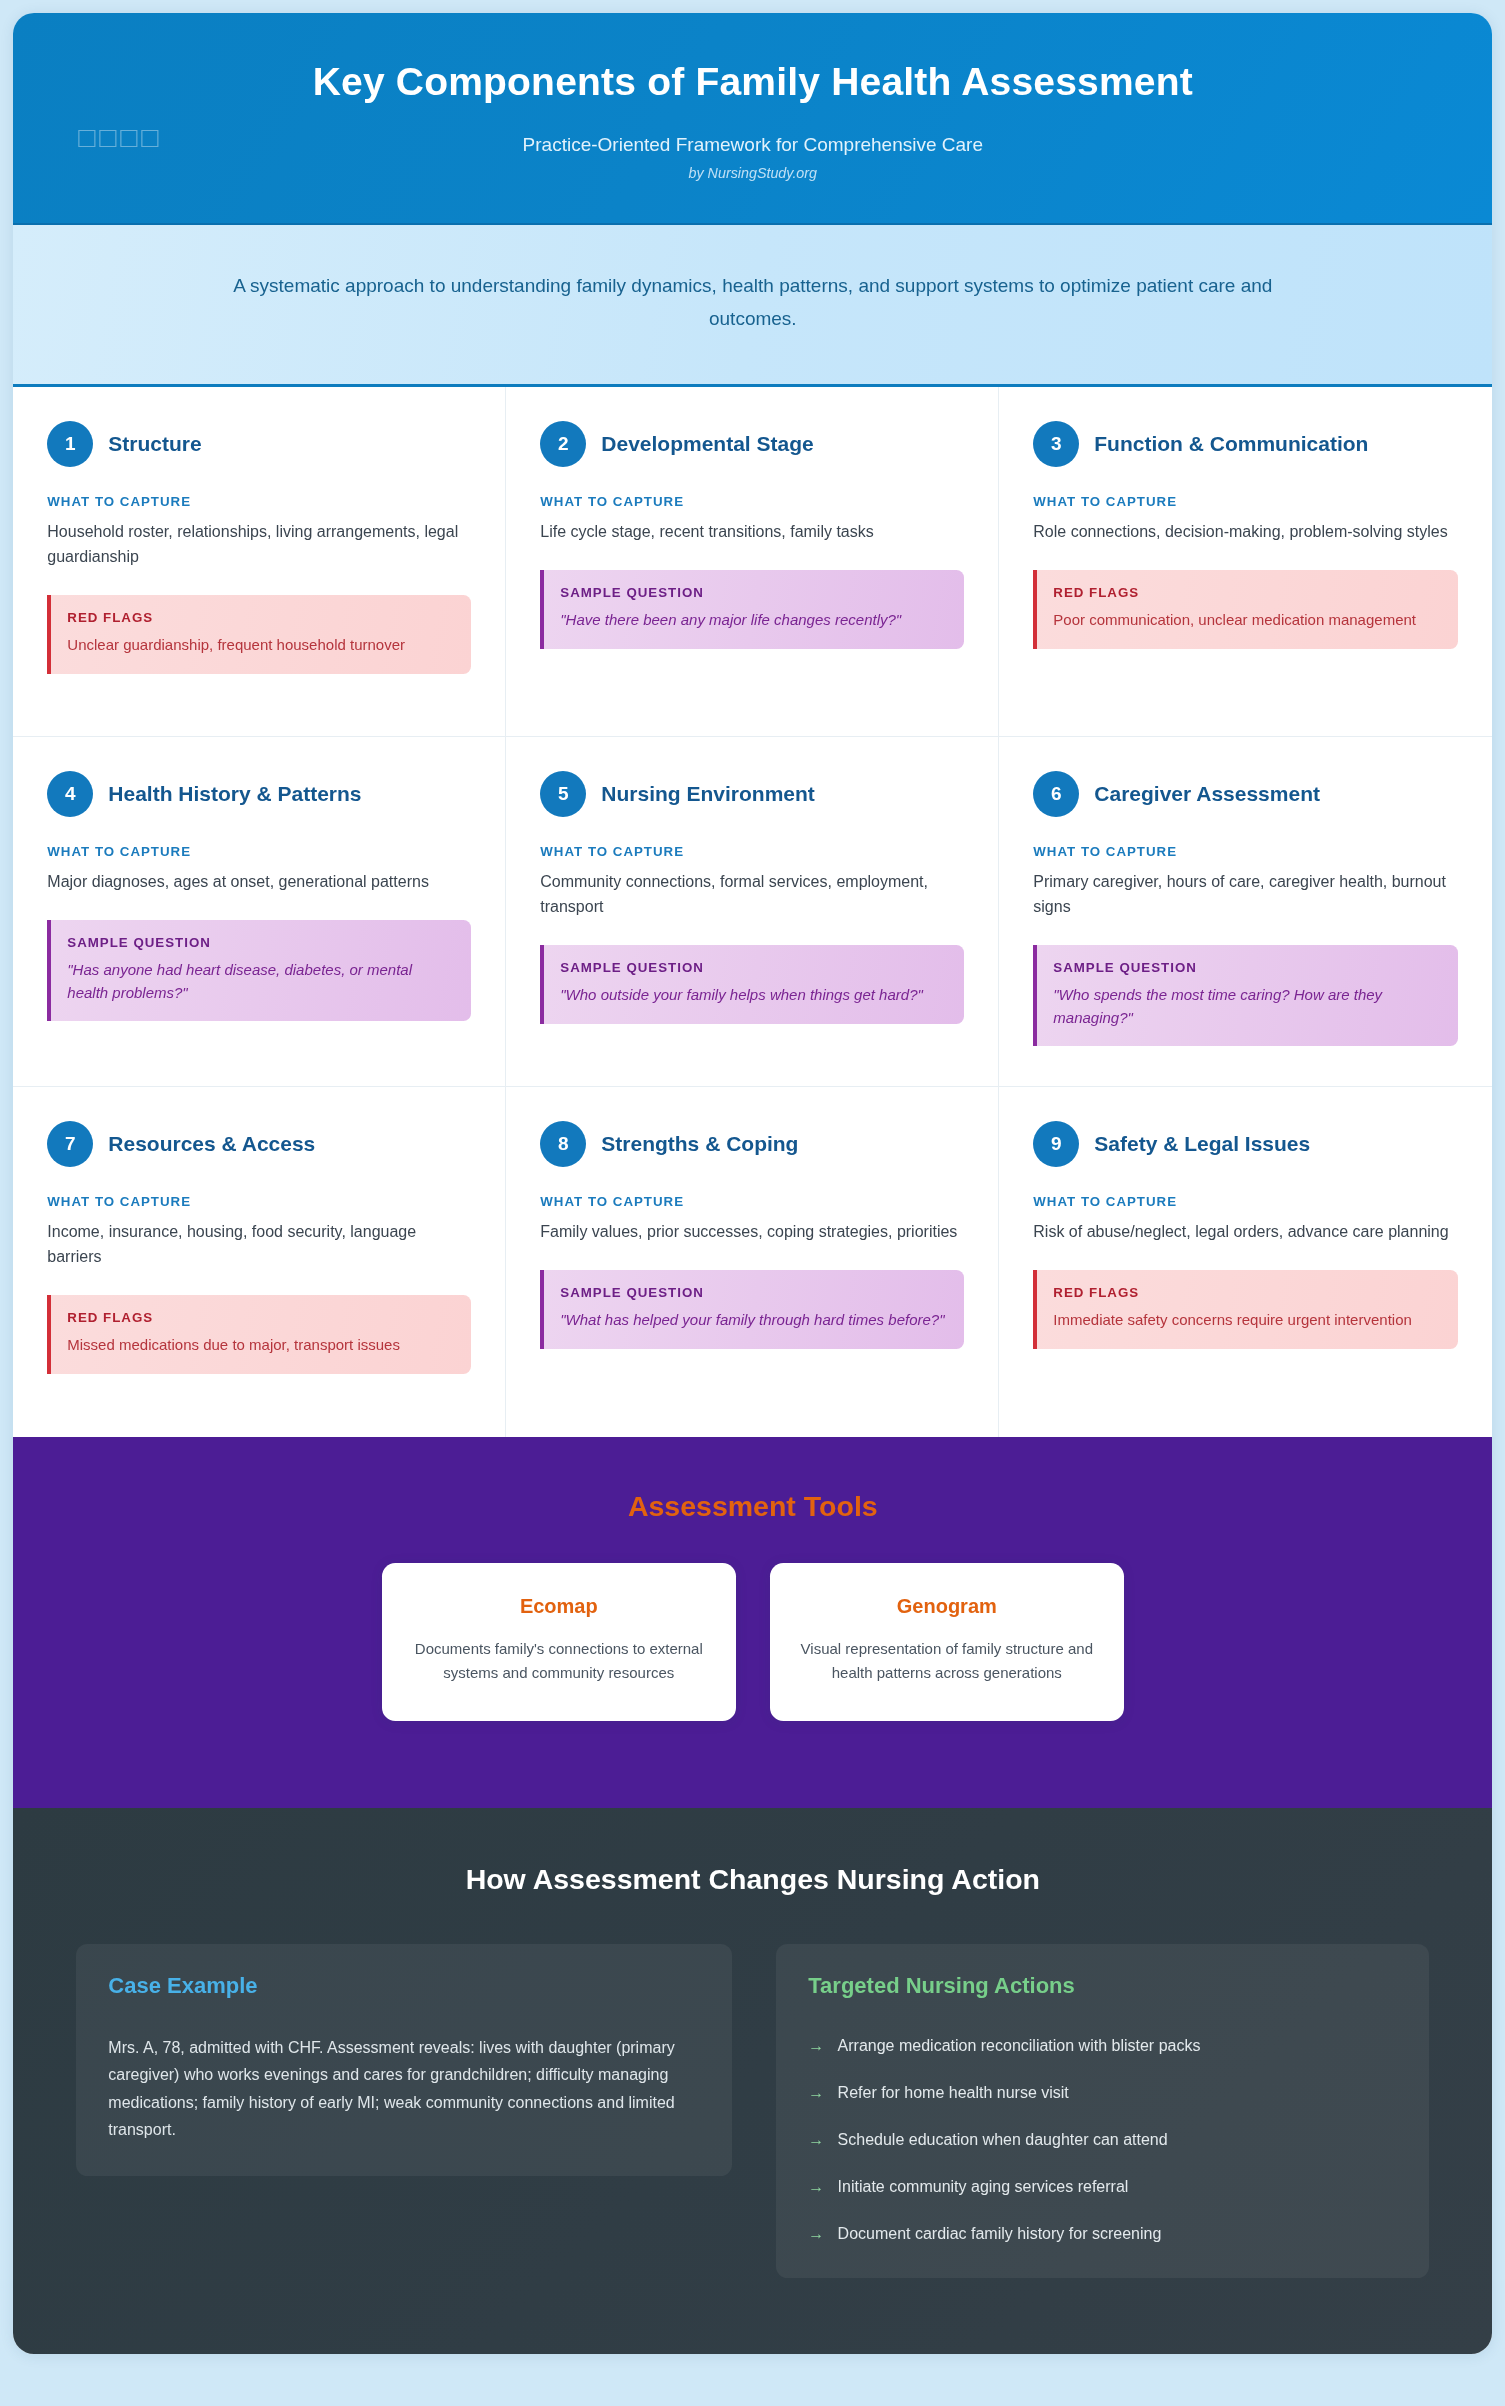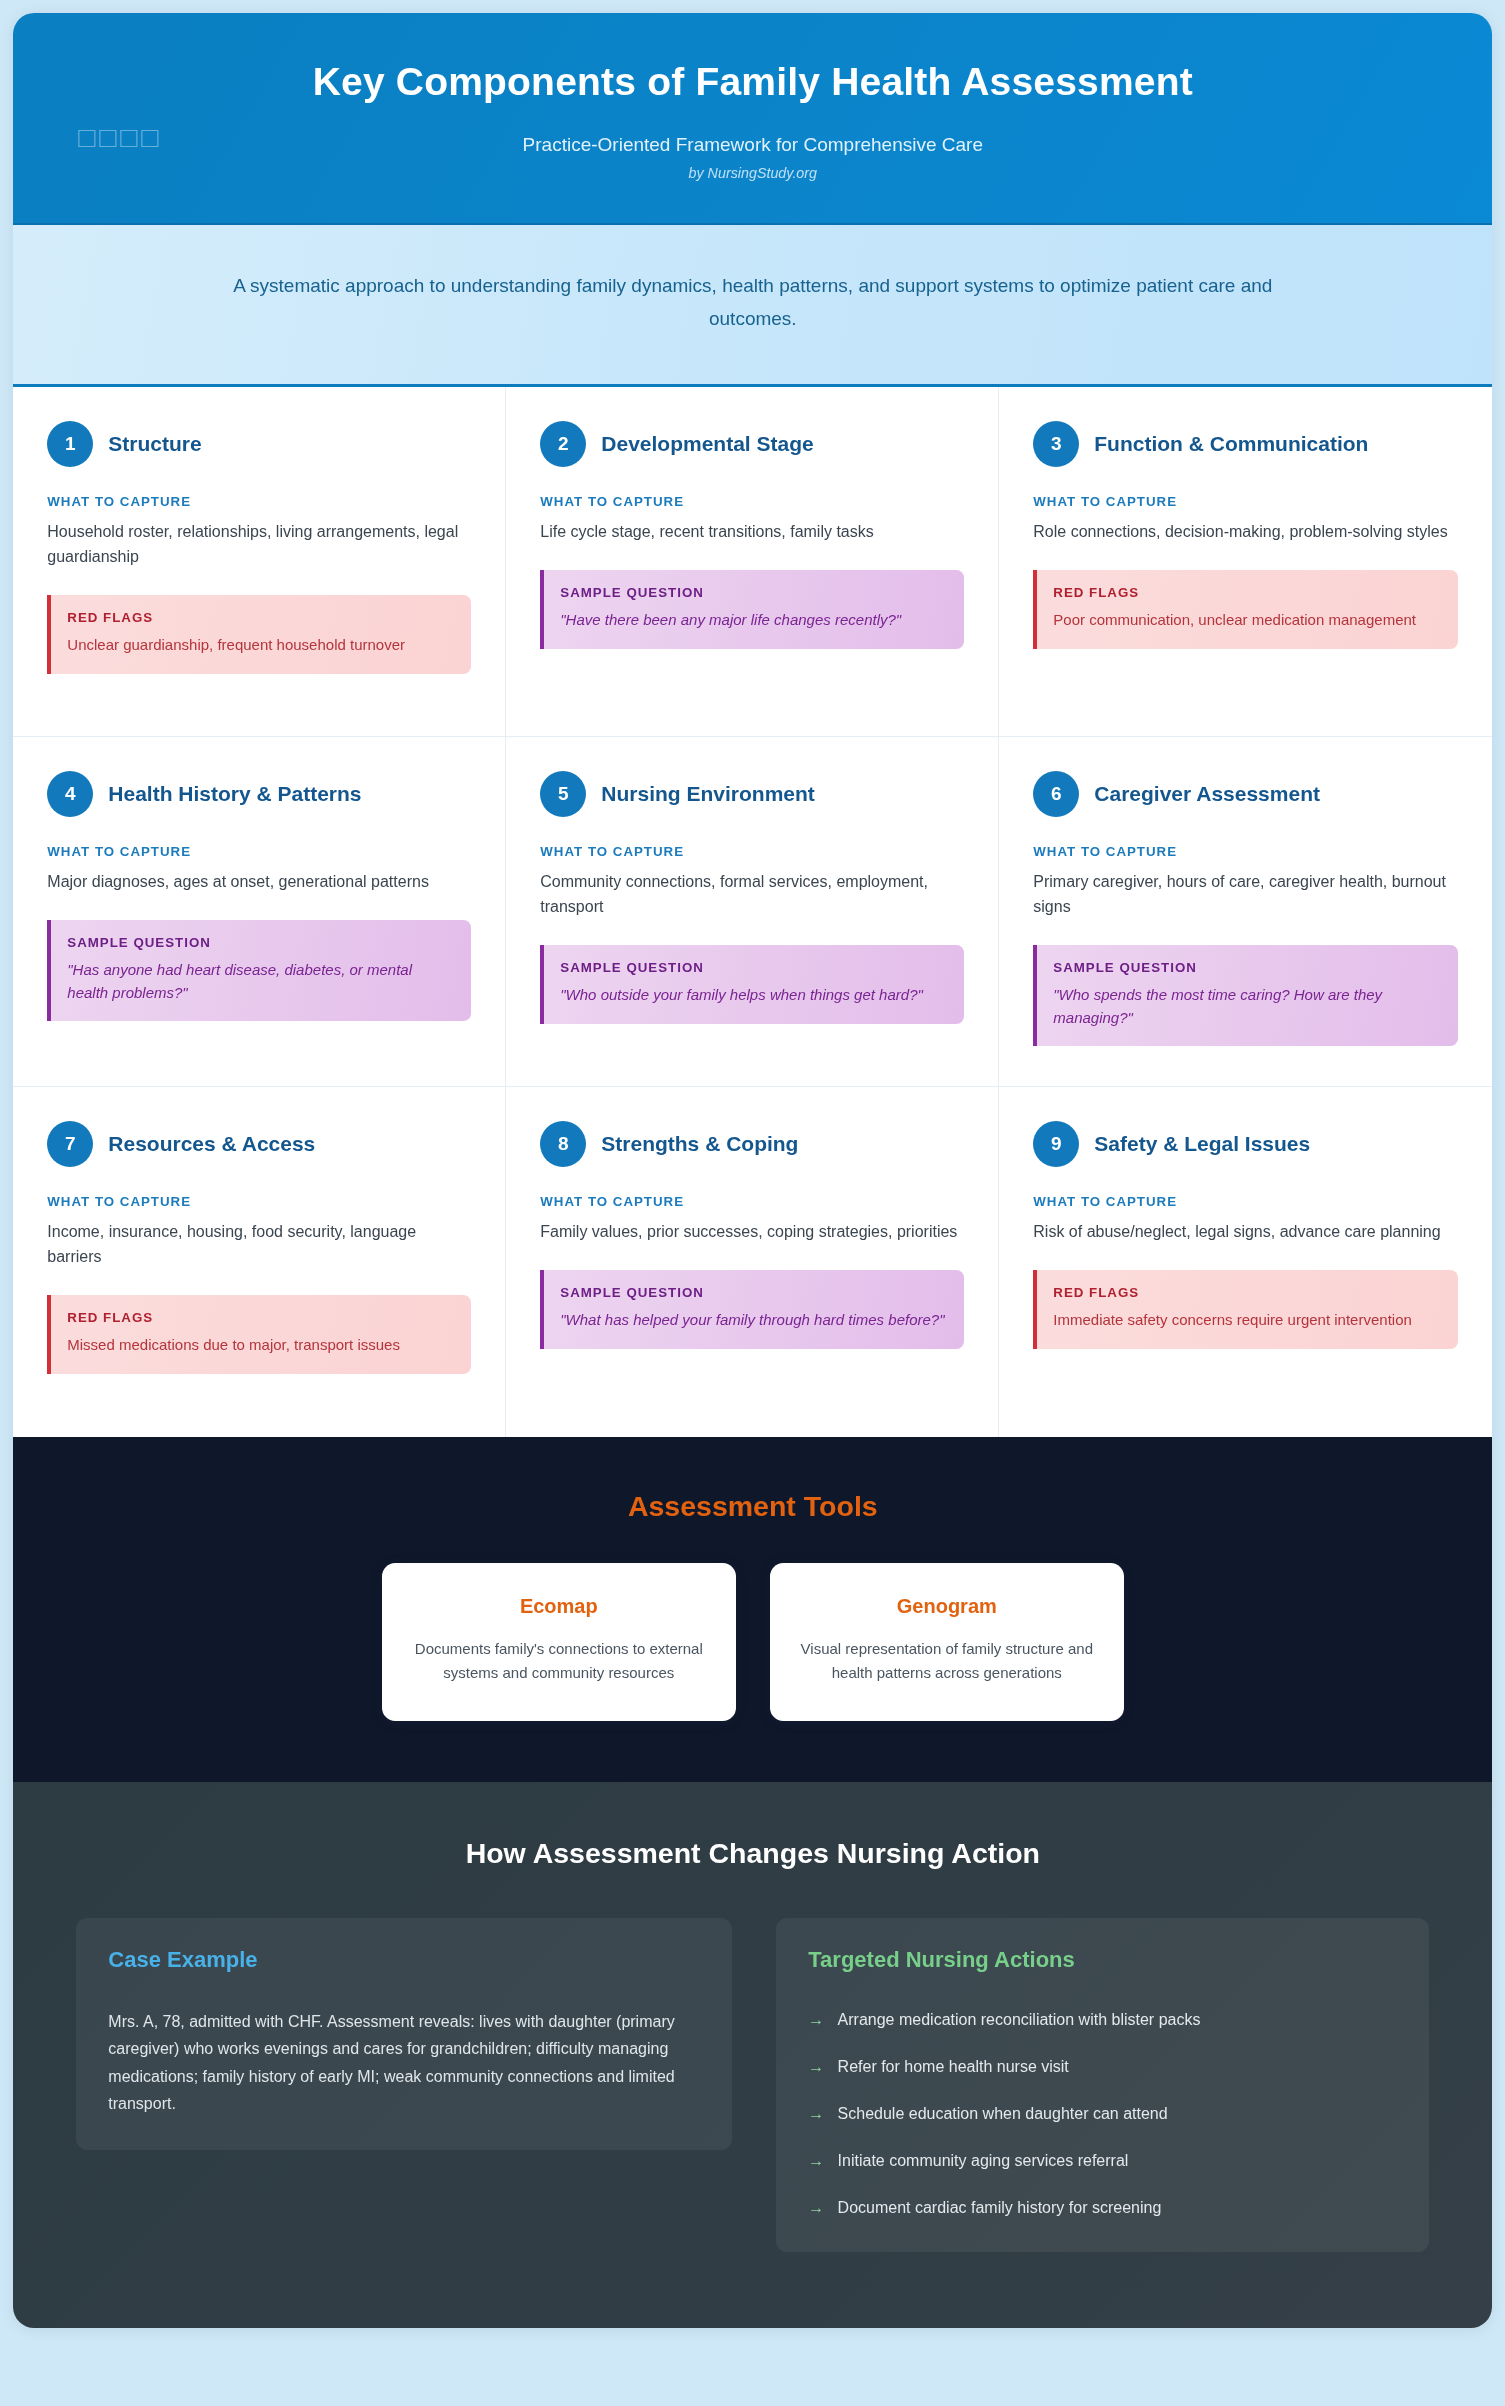--- a/index.html
+++ b/index.html
@@ -152,22 +152,22 @@
   .note-purple .note-label { color: #6d1f86; }
   .note-text {
     font-size: 15px;
     line-height: 1.5;
   }
   .note-red .note-text { color: #b5343c; }
   .note-purple .note-text { color: #7a2492; font-style: italic; }
 
   
   .tools {
-    background: #0f172a;
-    padding: 53px 57px 61px 57px;
+    background: #4c1d95;
+    padding: 53px 57px 87px 57px;
     text-align: center;
   }
   .tools h2 {
     color: #e2620f;
     font-size: 28.5px;
     font-weight: bold;
     margin-bottom: 40px;
   }
   .tool-row {
     display: flex;
@@ -370,21 +370,21 @@
         <div class="note-text">"What has helped your family through hard times before?"</div>
       </div>
     </div>
 
     <div class="card">
       <div class="card-head">
         <div class="badge">9</div>
         <div class="card-title">Safety &amp; Legal Issues</div>
       </div>
       <div class="capture-label">WHAT TO CAPTURE</div>
-      <div class="capture-text">Risk of abuse/neglect, legal signs, advance care planning</div>
+      <div class="capture-text">Risk of abuse/neglect, legal orders, advance care planning</div>
       <div class="note note-red">
         <div class="note-label">RED FLAGS</div>
         <div class="note-text">Immediate safety concerns require urgent intervention</div>
       </div>
     </div>
 
   </div>
 
   <div class="tools">
     <h2>Assessment Tools</h2>

